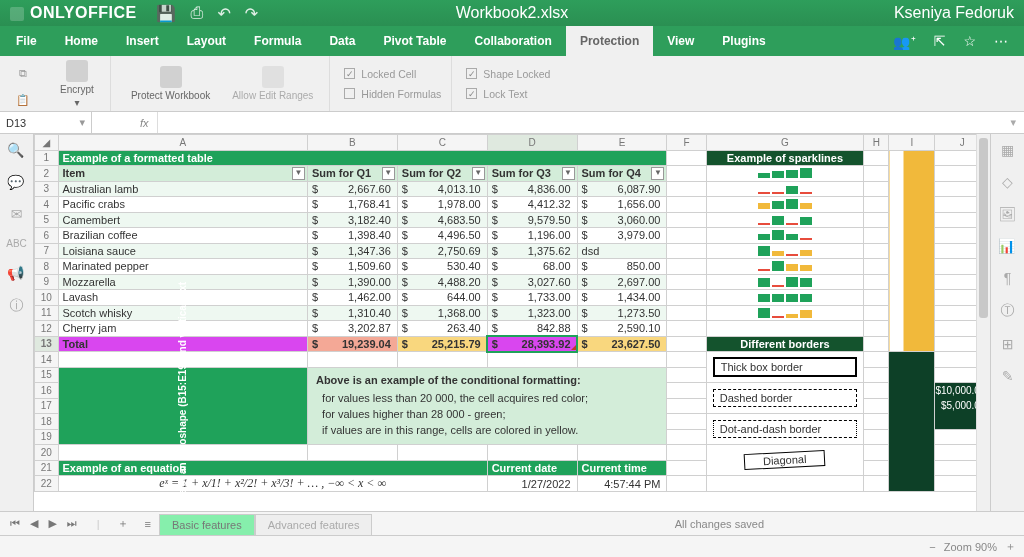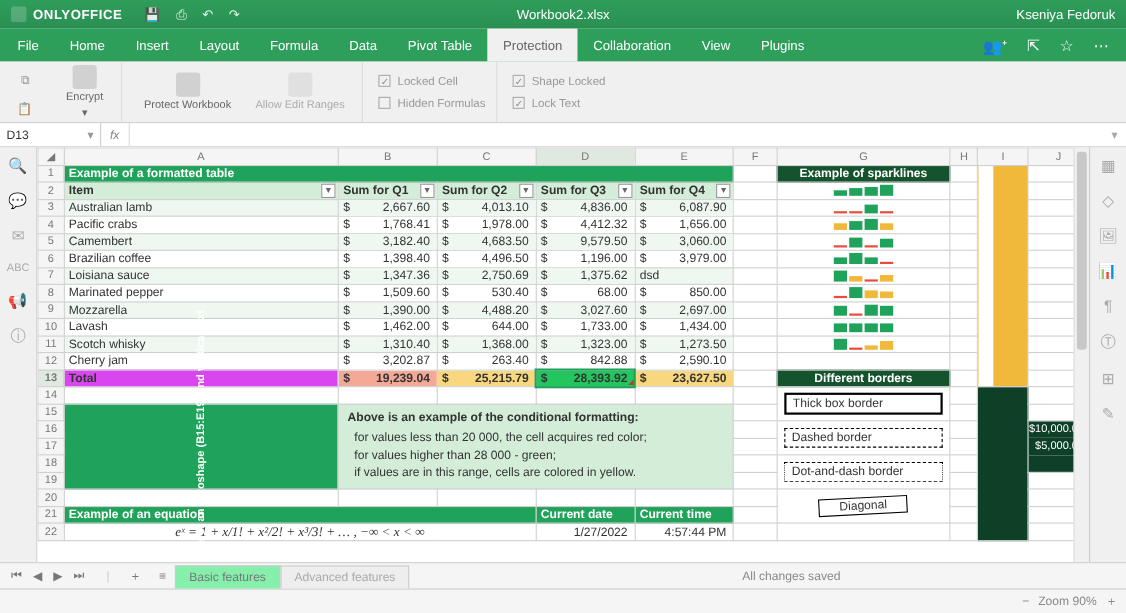--- a/index.html
+++ b/index.html
@@ -1,47 +1,47 @@
 <!DOCTYPE html>
 <html><head>
 <meta charset="utf-8">
 <style>
 * { box-sizing: border-box; margin: 0; padding: 0; font-family: Arial, sans-serif; }
 body { width: 1024px; height: 557px; overflow: hidden; background: #f0f0f0; font-size: 11px; color: #333; }
 
 
-.titlebar { height: 26px; background: linear-gradient(#2e9e5b, #2a8f52); color: #fff; display: flex; align-items: center; padding: 0 10px; font-size: 12px; }
+.titlebar { height: 26px; background: linear-gradient(#2e9e5b, #2a8f52); color: #fff; display: flex; align-items: center; padding: 0 10px; font-size: 16px; }
 .titlebar .logo { font-weight: bold; letter-spacing: 0.5px; margin-right: 20px; }
 .titlebar .logo-icon { display:inline-block; width:14px; height:14px; background:#fff3; border-radius:2px; margin-right:6px; vertical-align:middle;}
 .titlebar .qat { display:flex; gap:14px; }
 .titlebar .qat span { opacity: .85; cursor:pointer; }
 .titlebar .fname { position:absolute; left:50%; transform:translateX(-50%); }
 .titlebar .user { margin-left:auto; }
 
 
 .menubar { height: 30px; background: #2e9e5b; display:flex; align-items:stretch; color:#fff; font-size:12px; padding-left:2px;}
-.menubar .menu-item { padding: 0 14px; display:flex; align-items:center; cursor:pointer; }
+.menubar .menu-item { padding: 0 14px; display:flex; align-items:center; cursor:pointer;font-weight:bold; }
 .menubar .menu-item.active { background:#f0f0f0; color:#666; }
 .menubar .right-icons { margin-left:auto; display:flex; gap:18px; align-items:center; padding-right:16px; font-size:14px;}
 
 
 .ribbon { height: 56px; background:#f0f0f0; border-bottom:1px solid #ccc; display:flex; align-items:center; padding:0 6px; gap:4px;}
 .ribbon .group { display:flex; align-items:center; padding:0 10px; border-right:1px solid #ddd; height:100%; gap:10px; color:#666;}
 .ribbon .rbtn { display:flex; flex-direction:column; align-items:center; gap:2px; font-size:10px; cursor:pointer; padding:4px 6px; }
 .ribbon .rbtn .ic { width:22px; height:22px; background:#999; opacity:.35; border-radius:3px;}
 .ribbon .rbtn.active { background:#8a8a8a; color:#fff; border-radius:3px; padding:6px 8px;}
 .ribbon .checks { display:flex; flex-direction:column; gap:8px; font-size:10.5px; color:#999; }
 .ribbon .checks label { display:flex; align-items:center; gap:6px;}
 .ribbon .checks .cb { width:11px; height:11px; border:1px solid #aaa; display:inline-flex; align-items:center; justify-content:center; color:#888; font-size:9px;}
 .sidecol { width:34px; display:flex; flex-direction:column; align-items:center; gap:14px; padding-top:6px; color:#999;}
 
 
 .fbar { height:22px; background:#fff; border-bottom:1px solid #ccc; display:flex; align-items:center; font-size:11px;}
 .fbar .namebox { width:92px; border-right:1px solid #ccc; padding:0 6px; height:100%; display:flex; align-items:center; justify-content:space-between;}
-.fbar .fx { padding:0 8px; font-style:italic; color:#888;}
+.fbar .fx { padding:0 8px; font-style:italic; color:#888;margin-left:40px;}
 
 
 .main { display:flex; height:calc(100% - 26px - 30px - 56px - 22px - 24px - 22px);}
 .left-gutter { width:34px; background:#f0f0f0; border-right:1px solid #ccc; display:flex; flex-direction:column; align-items:center; gap:16px; padding-top:8px; color:#aaa; font-size:14px;}
 .grid-wrap { flex:1; background:#fff; overflow:hidden; position:relative;}
 .right-gutter { width:34px; background:#f0f0f0; border-left:1px solid #ccc; display:flex; flex-direction:column; align-items:center; gap:16px; padding-top:8px; color:#aaa; font-size:14px;}
 
 
 table.sheet { border-collapse:collapse; font-size:11px; }
 table.sheet th, table.sheet td { border:1px solid #d0d0d0; height:15.5px; }
@@ -53,21 +53,21 @@
 .tbl-header .dd { position:absolute; right:2px; top:1px; width:13px; height:13px; background:#fff; border:1px solid #999; font-size:8px; text-align:center; color:#666;}
 .even-row td.data { background:#eef8f1; }
 td.data { padding:0 4px;}
 td.num { text-align:right; padding-right:6px;}
 td.cur { position:relative; padding-left:8px;}
 td.cur::before { content:"$"; position:absolute; left:4px;}
 .total-row td { font-weight:bold;}
 .total-row .cA{ background:#d946ef;}
 .total-row .cB{ background:#f4a896;}
 .total-row .cC{ background:#f9d77e;}
-.total-row .cD{ background:#22c55e; position:relative;margin-top:32px;}
+.total-row .cD{ background:#d946ef; position:relative;margin-top:32px;}
 .total-row .cD::after{content:"";position:absolute;right:1px;bottom:1px;width:0;height:0;border-left:5px solid transparent;border-bottom:5px solid #c0392b;}
 .total-row .cE{ background:#f9d77e;}
 .selected-hdr { background:#dfe9df !important;}
 .green-box { background:#1fa25a; color:#fff; text-align:center; vertical-align:middle; font-weight:bold;}
 .green-box .rot { transform:rotate(-90deg); white-space:nowrap; font-size:10px; line-height:12px;}
 .note-box { background:#d3edd9; padding:4px 8px; font-size:11px; line-height:1.45;}
 .note-box .t { font-weight:bold; display:block; margin-bottom:2px;}
 .spark-header{ background:#14532d; color:#fff; font-weight:bold; text-align:center;}
 .spark-cell{ padding:2px 4px;}
 .spark-row{display:flex; gap:2px; align-items:flex-end; height:10px; justify-content:center;}
@@ -111,22 +111,22 @@
 </div>
 
 <div class="menubar">
   <div class="menu-item">File</div>
   <div class="menu-item">Home</div>
   <div class="menu-item">Insert</div>
   <div class="menu-item">Layout</div>
   <div class="menu-item">Formula</div>
   <div class="menu-item">Data</div>
   <div class="menu-item">Pivot Table</div>
+  <div class="menu-item">Collaboration</div>
   <div class="menu-item active">Protection</div>
-  <div class="menu-item">Collaboration</div>
   <div class="menu-item">View</div>
   <div class="menu-item">Plugins</div>
   <div class="right-icons">
     <span>👥⁺</span>
     <span>⇱</span>
     <span>☆</span>
     <span>⋯</span>
   </div>
 </div>
 

